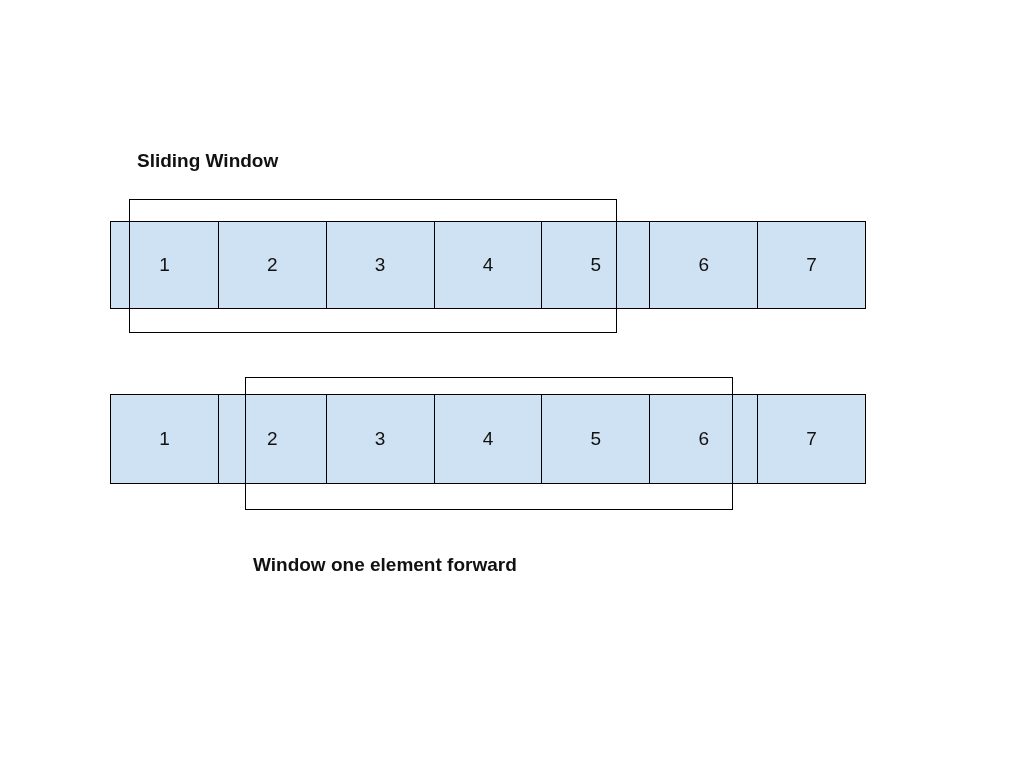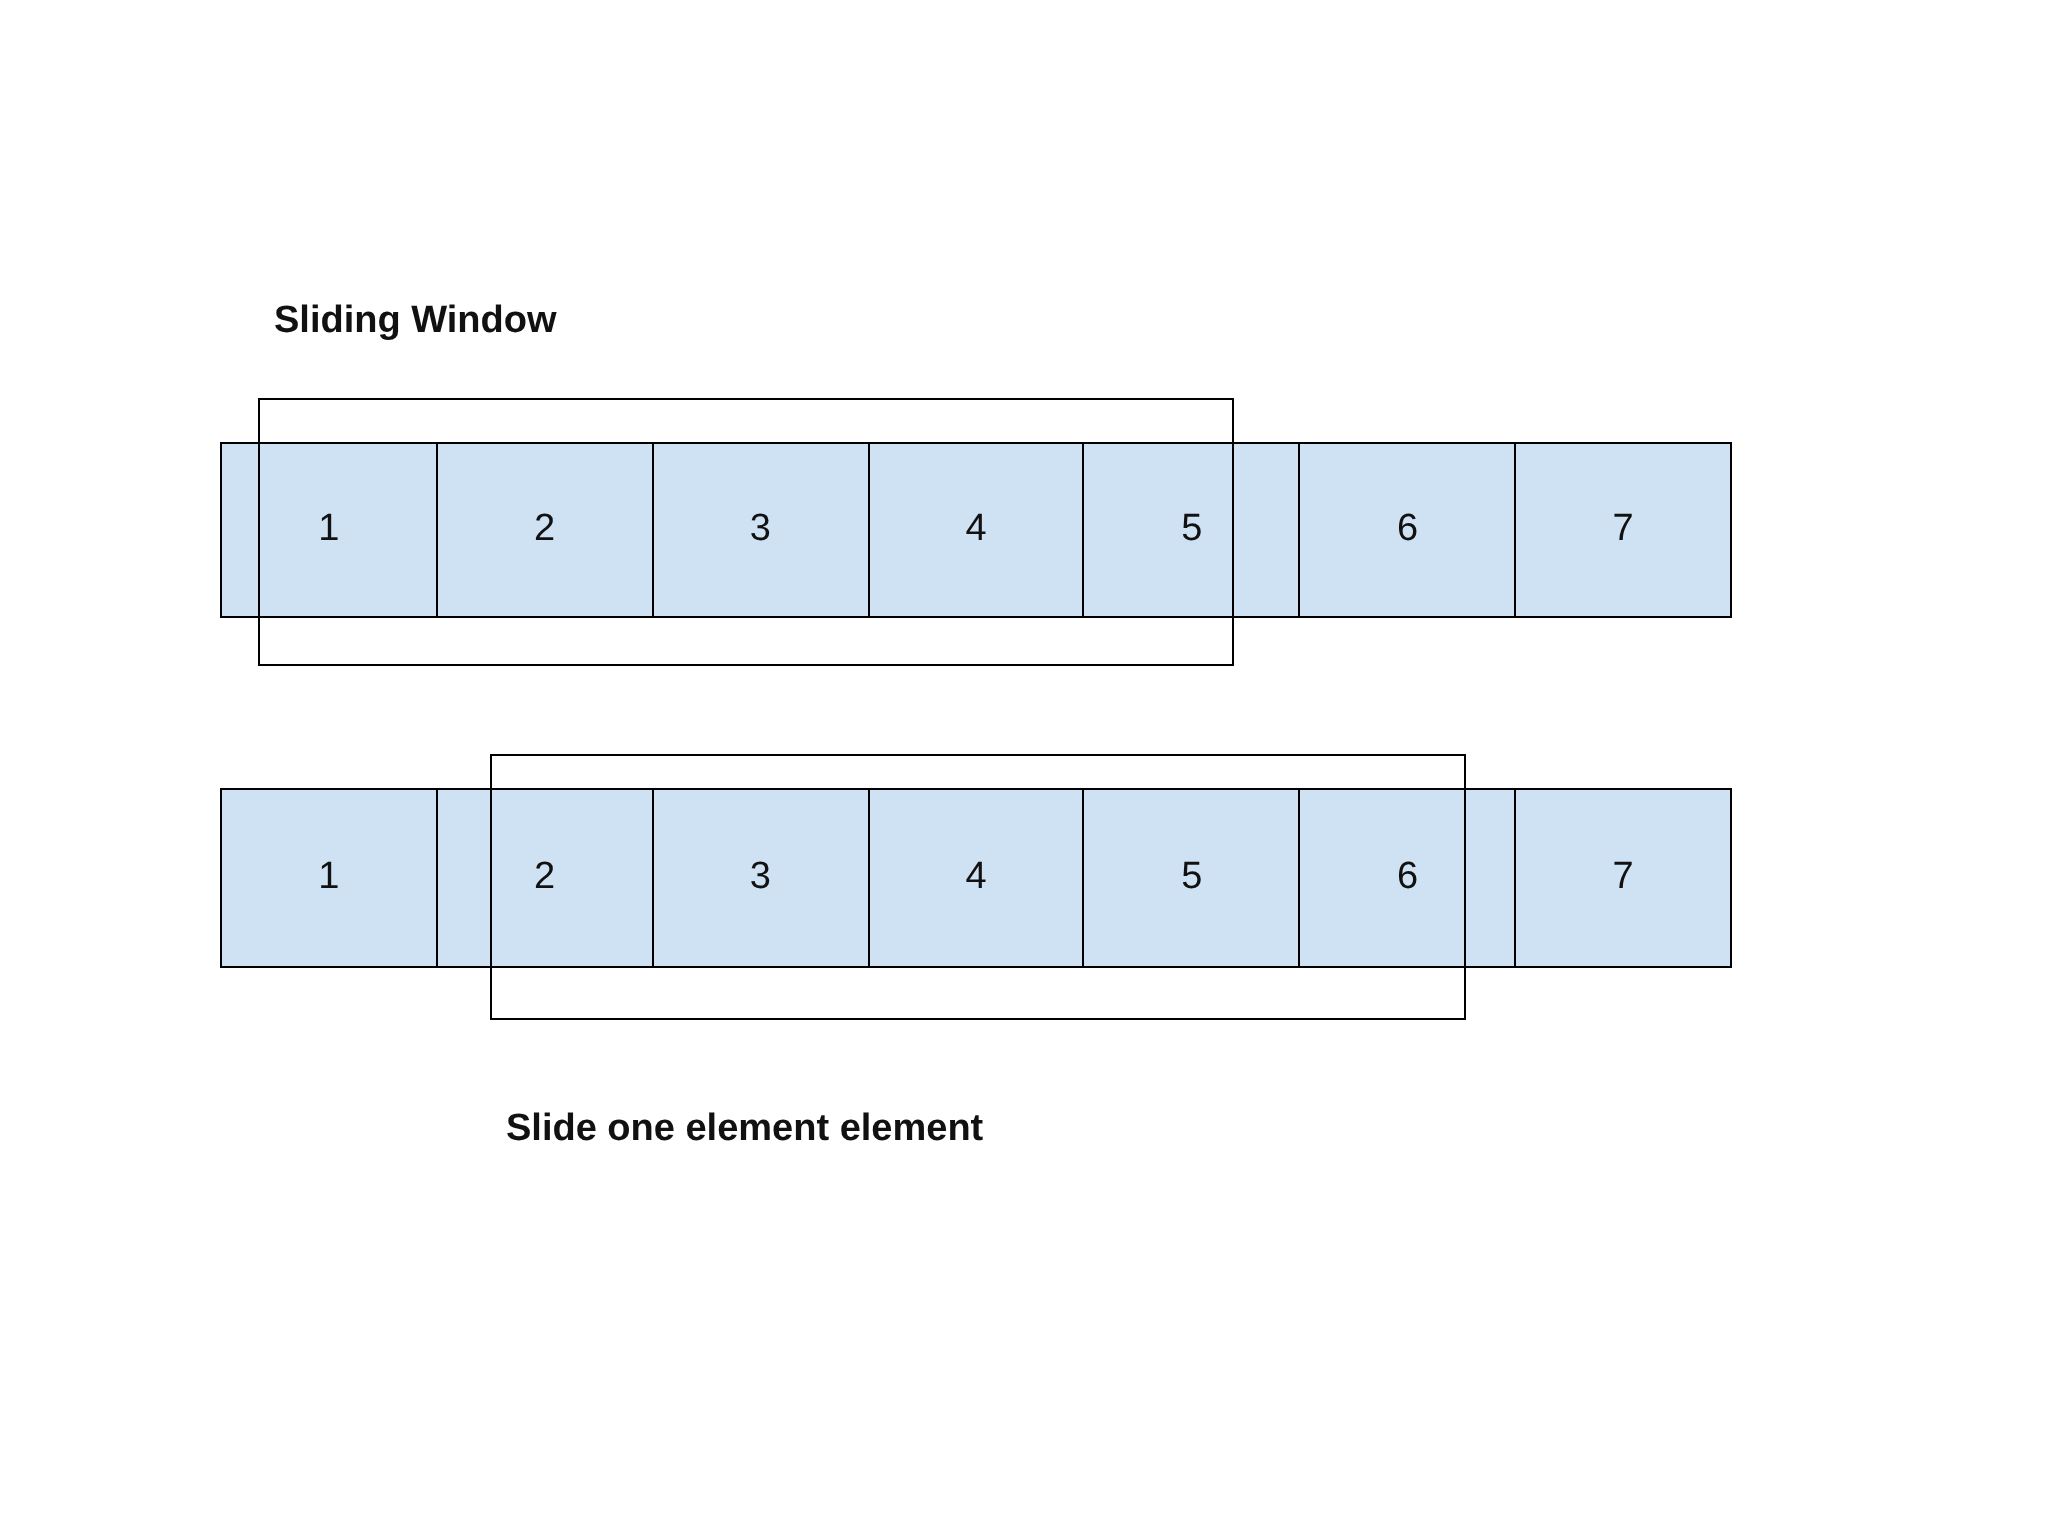--- a/index.html
+++ b/index.html
@@ -84,15 +84,15 @@
     <div class="cell">1</div>
     <div class="cell">2</div>
     <div class="cell">3</div>
     <div class="cell">4</div>
     <div class="cell">5</div>
     <div class="cell">6</div>
     <div class="cell">7</div>
   </div>
   <div class="window window2"></div>
 
-  <div class="label caption">Slide one element element</div>
+  <div class="label caption">Window one element forward</div>
 
 </div>
 
 </body></html>

